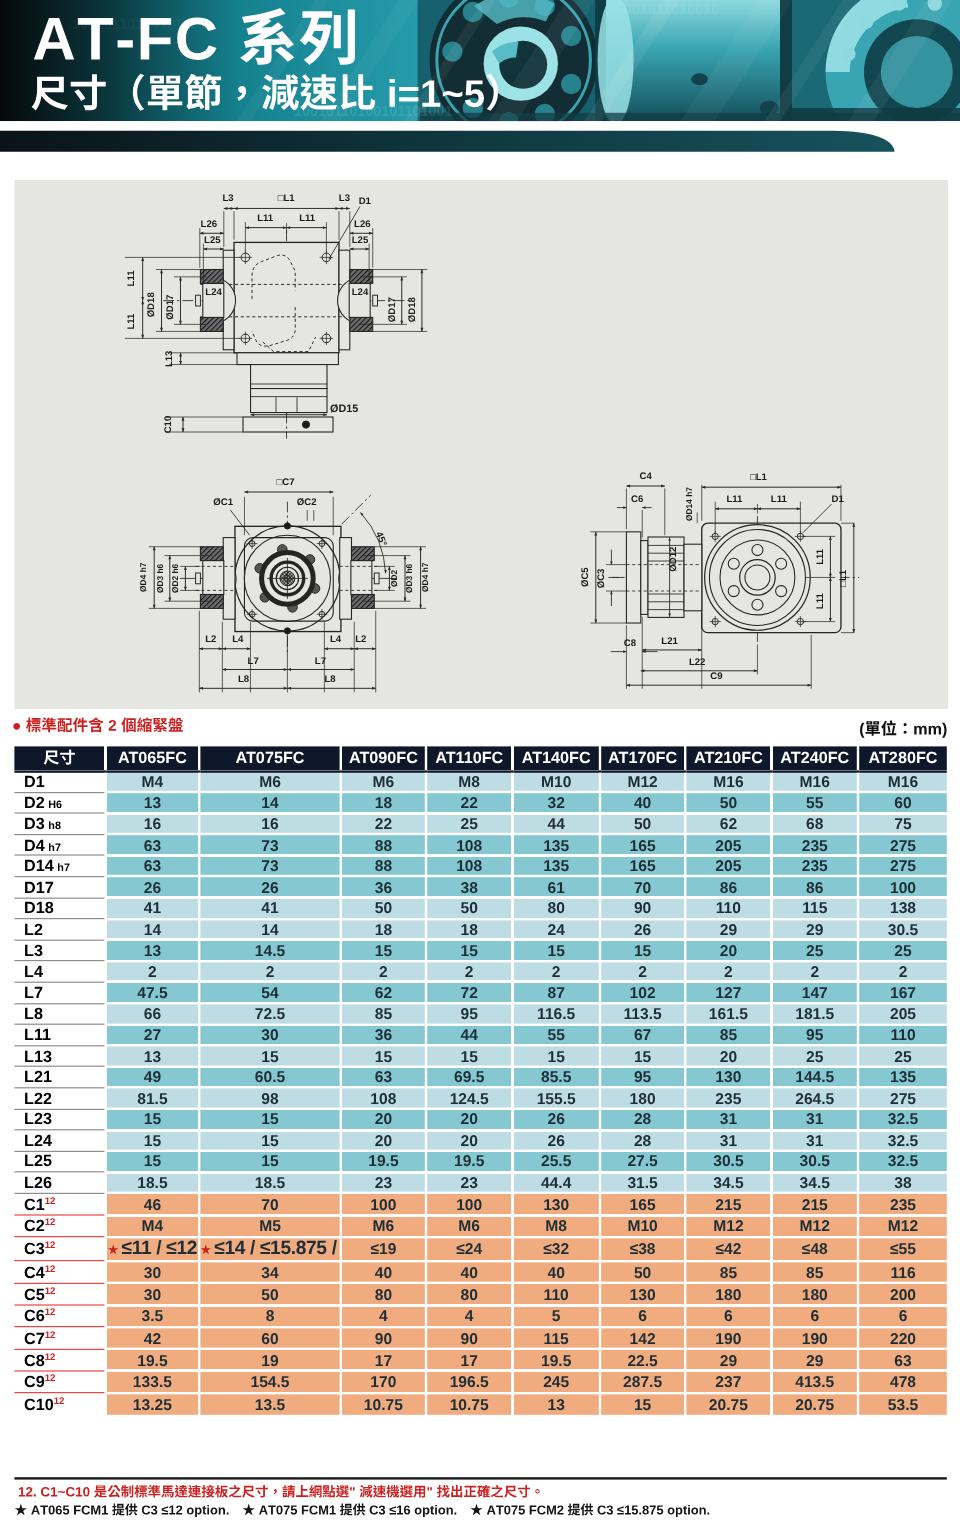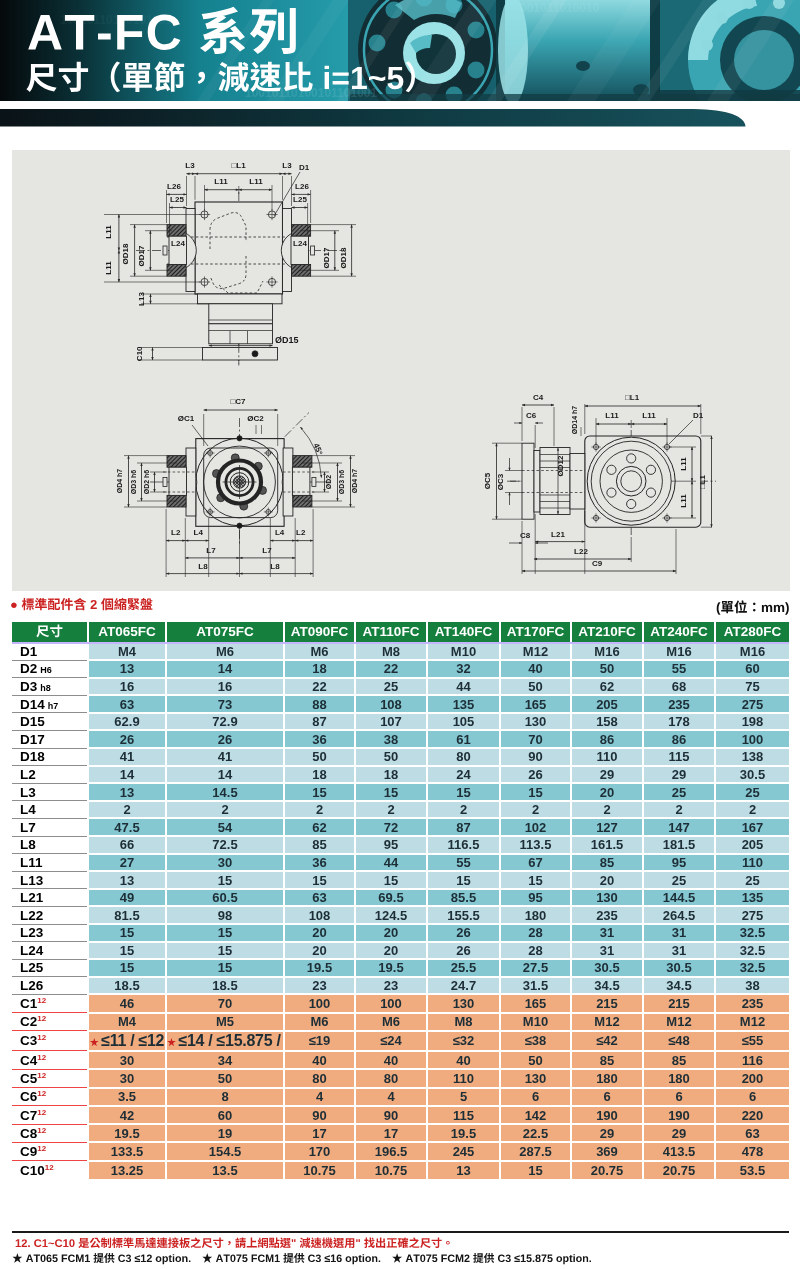--- a/index.html
+++ b/index.html
@@ -1,18 +1,18 @@
 <!DOCTYPE html>
 <html><head><meta charset="utf-8"><style>
 *{margin:0;padding:0;box-sizing:border-box}
 body{font-family:"Liberation Sans",sans-serif;background:#fff}
 #pg{position:relative;width:800px;height:1269px;background:#fff;overflow:hidden}
 table{font-family:"Liberation Sans",sans-serif}
 td{overflow:hidden;white-space:nowrap}
-.hd td{height:20.5px;background:#15803d;color:#fff;font-weight:bold;font-size:13.5px;text-align:center;border-right:2px solid #fff;border-bottom:2px solid #c4b5fd}
+.hd td{height:20.5px;background:#0f172a;color:#fff;font-weight:bold;font-size:13.5px;text-align:center;border-right:2px solid #fff;border-bottom:2px solid #0f172a}
 .hd td:last-child{border-right:none}
 tr.lt td.dc{background:#bedce4}
 tr.dk td.dc{background:#85c8d2}
 tr.or td.dc{background:#f0ab7e;height:18.3px}
 td.dc{height:17.6px;font-size:13px;font-weight:bold;color:#1d2e36;text-align:center;border-right:2px solid #fff;border-bottom:2px solid #fff}
 td.dc:last-child{border-right:none}
 td.fc{background:#fff;font-size:13.5px;font-weight:bold;color:#000;padding-left:8px;border-right:2px solid #fff}
 td.fb{border-bottom:1px solid #8d8d8d}
 td.fo{border-bottom:1px solid #ef4444}
 tr:last-child td{border-bottom:none}
@@ -508,43 +508,43 @@
           <td class="dc">16</td>
           <td class="dc">22</td>
           <td class="dc">25</td>
           <td class="dc">44</td>
           <td class="dc">50</td>
           <td class="dc">62</td>
           <td class="dc">68</td>
           <td class="dc">75</td>
         </tr>
         <tr class="dk">
+          <td class="fc fb">D4<span class="sb">h7</span></td>
+          <td class="dc">63</td>
+          <td class="dc">73</td>
+          <td class="dc">88</td>
+          <td class="dc">108</td>
+          <td class="dc">135</td>
+          <td class="dc">165</td>
+          <td class="dc">205</td>
+          <td class="dc">235</td>
+          <td class="dc">275</td>
+        </tr>
+        <tr class="dk">
           <td class="fc fb">D14<span class="sb">h7</span></td>
           <td class="dc">63</td>
           <td class="dc">73</td>
           <td class="dc">88</td>
           <td class="dc">108</td>
           <td class="dc">135</td>
           <td class="dc">165</td>
           <td class="dc">205</td>
           <td class="dc">235</td>
           <td class="dc">275</td>
         </tr>
-        <tr class="lt">
-          <td class="fc fb">D15</td>
-          <td class="dc">62.9</td>
-          <td class="dc">72.9</td>
-          <td class="dc">87</td>
-          <td class="dc">107</td>
-          <td class="dc">105</td>
-          <td class="dc">130</td>
-          <td class="dc">158</td>
-          <td class="dc">178</td>
-          <td class="dc">198</td>
-        </tr>
         <tr class="dk">
           <td class="fc fb">D17</td>
           <td class="dc">26</td>
           <td class="dc">26</td>
           <td class="dc">36</td>
           <td class="dc">38</td>
           <td class="dc">61</td>
           <td class="dc">70</td>
           <td class="dc">86</td>
           <td class="dc">86</td>
@@ -705,21 +705,21 @@
           <td class="dc">30.5</td>
           <td class="dc">30.5</td>
           <td class="dc">32.5</td>
         </tr>
         <tr class="lt">
           <td class="fc fb">L26</td>
           <td class="dc">18.5</td>
           <td class="dc">18.5</td>
           <td class="dc">23</td>
           <td class="dc">23</td>
-          <td class="dc">24.7</td>
+          <td class="dc">44.4</td>
           <td class="dc">31.5</td>
           <td class="dc">34.5</td>
           <td class="dc">34.5</td>
           <td class="dc">38</td>
         </tr>
         <tr class="or">
           <td class="fc fo">C1<span class="sp">12</span></td>
           <td class="dc">46</td>
           <td class="dc">70</td>
           <td class="dc">100</td>
@@ -815,21 +815,21 @@
           <td class="dc">63</td>
         </tr>
         <tr class="or">
           <td class="fc fo">C9<span class="sp">12</span></td>
           <td class="dc">133.5</td>
           <td class="dc">154.5</td>
           <td class="dc">170</td>
           <td class="dc">196.5</td>
           <td class="dc">245</td>
           <td class="dc">287.5</td>
-          <td class="dc">369</td>
+          <td class="dc">237</td>
           <td class="dc">413.5</td>
           <td class="dc">478</td>
         </tr>
         <tr class="or">
           <td class="fc fo">C10<span class="sp">12</span></td>
           <td class="dc">13.25</td>
           <td class="dc">13.5</td>
           <td class="dc">10.75</td>
           <td class="dc">10.75</td>
           <td class="dc">13</td>

